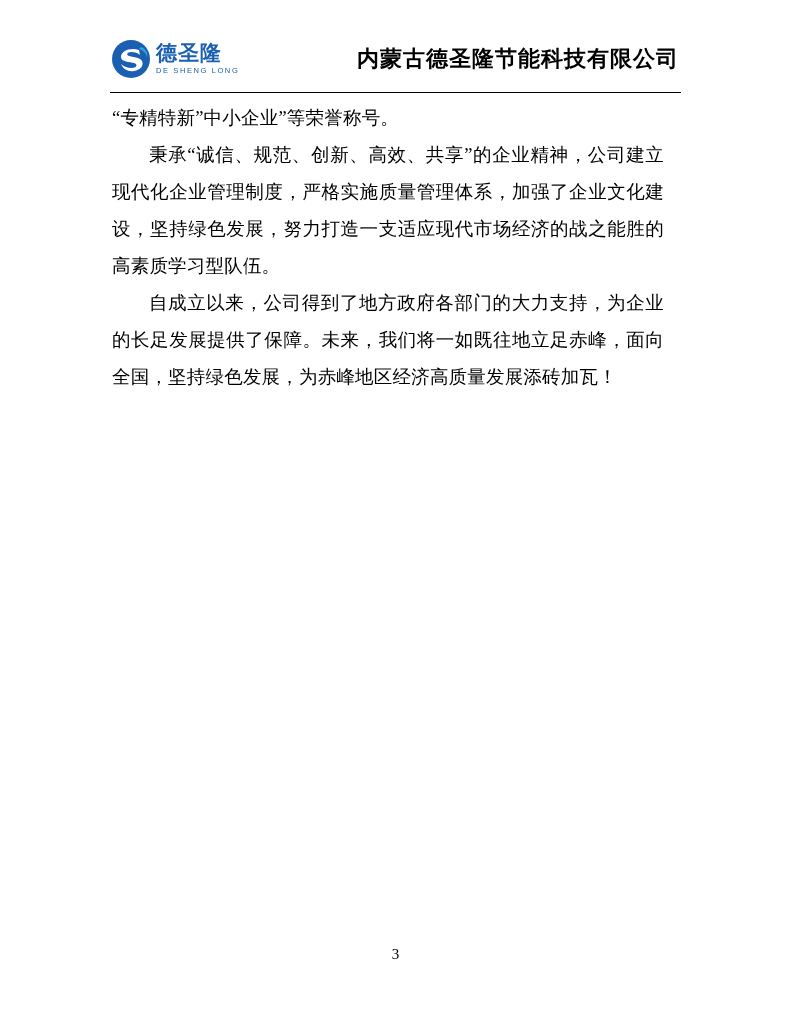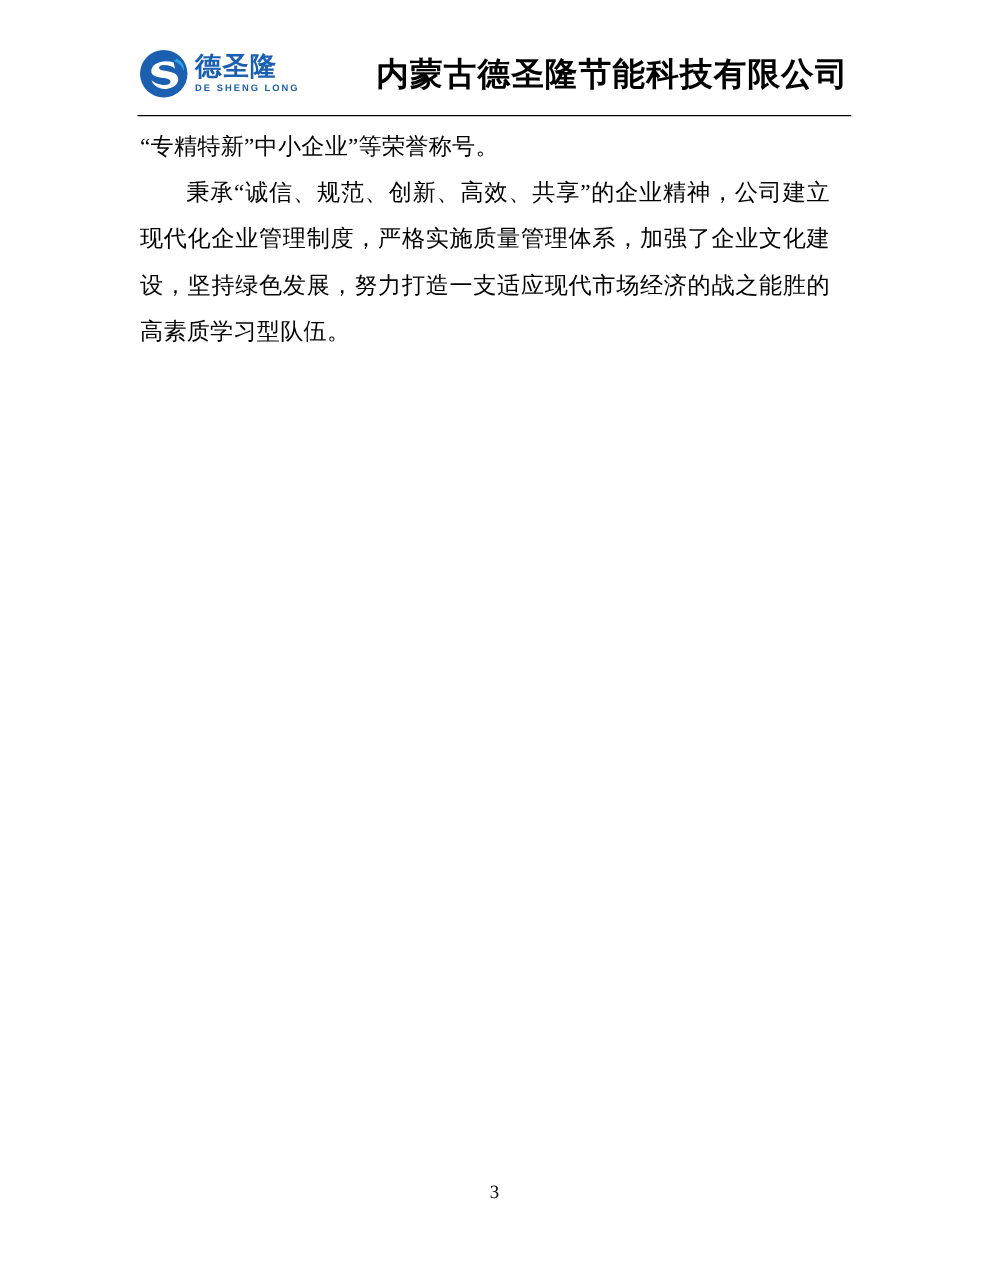--- a/index.html
+++ b/index.html
@@ -59,29 +59,29 @@
     font-family: "Liberation Serif", "DejaVu Serif", serif;
     font-size: 21px;
     font-weight: bold;
     color: #1b5fb0;
     letter-spacing: 1px;
     white-space: nowrap;
   }
   .logo-en {
     font-family: "Liberation Sans", sans-serif;
     font-size: 7.5px;
-    font-weight: bold;
+    font-weight: normal;
     color: #1b5fb0;
     letter-spacing: 1.6px;
     margin-top: 3px;
     white-space: nowrap;
   }
   .company-title {
     font-family: "Liberation Serif", "DejaVu Serif", serif;
-    font-size: 26px;
+    font-size: 22px;
     font-weight: bold;
     color: #000000;
     letter-spacing: 1px;
     white-space: nowrap;
     padding-right: 2px;
   }
   .header-rule {
     position: absolute;
     left: 110px;
     right: 110px;
@@ -147,17 +147,18 @@
       <div class="company-title">内蒙古德圣隆节能科技有限公司</div>
 
     </div>
   </div>
 
   <div class="header-rule"></div>
 
   <div class="content">
     <p class="para">“专精特新”中小企业”等荣誉称号。</p>
     <p class="para indent">秉承“诚信、规范、创新、高效、共享”的企业精神，公司建立现代化企业管理制度，严格实施质量管理体系，加强了企业文化建设，坚持绿色发展，努力打造一支适应现代市场经济的战之能胜的高素质学习型队伍。</p>
+    <p class="para indent">自成立以来，公司得到了地方政府各部门的大力支持，为企业的长足发展提供了保障。未来，我们将一如既往地立足赤峰，面向全国，坚持绿色发展，为赤峰地区经济高质量发展添砖加瓦！</p>
   </div>
 
   <div class="page-number">3</div>
 
 </div>
 
 </body></html>

